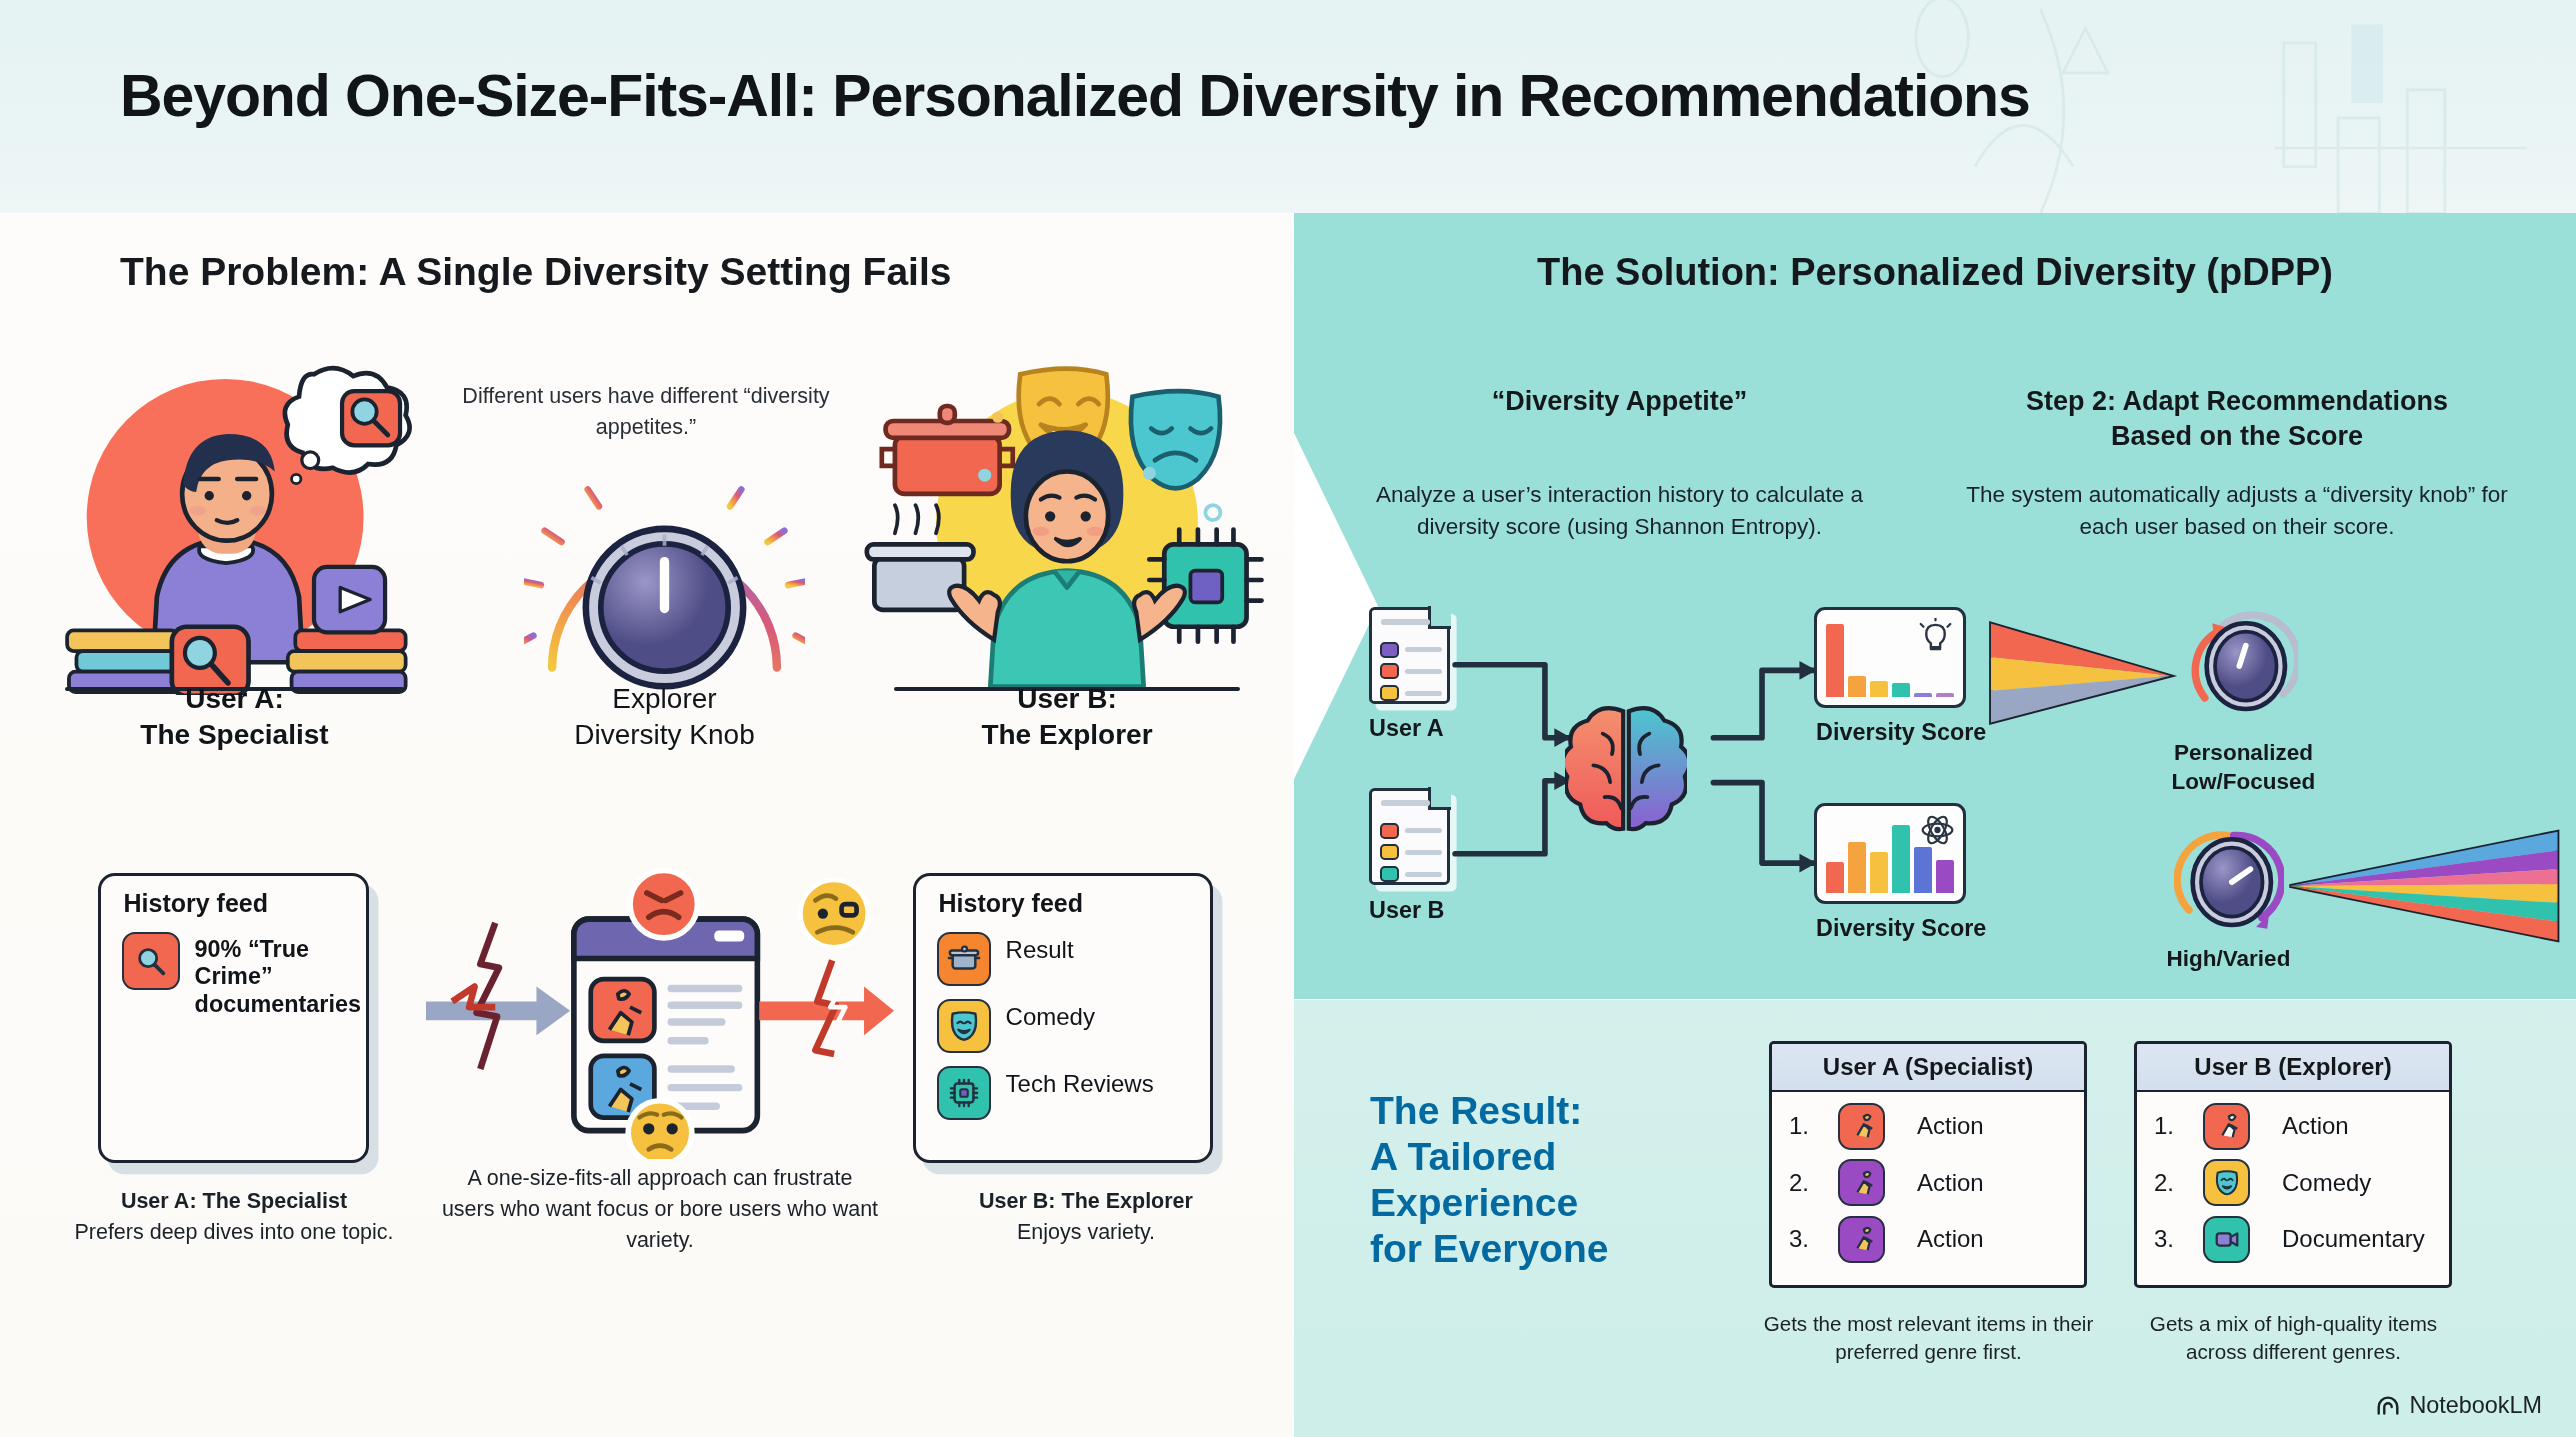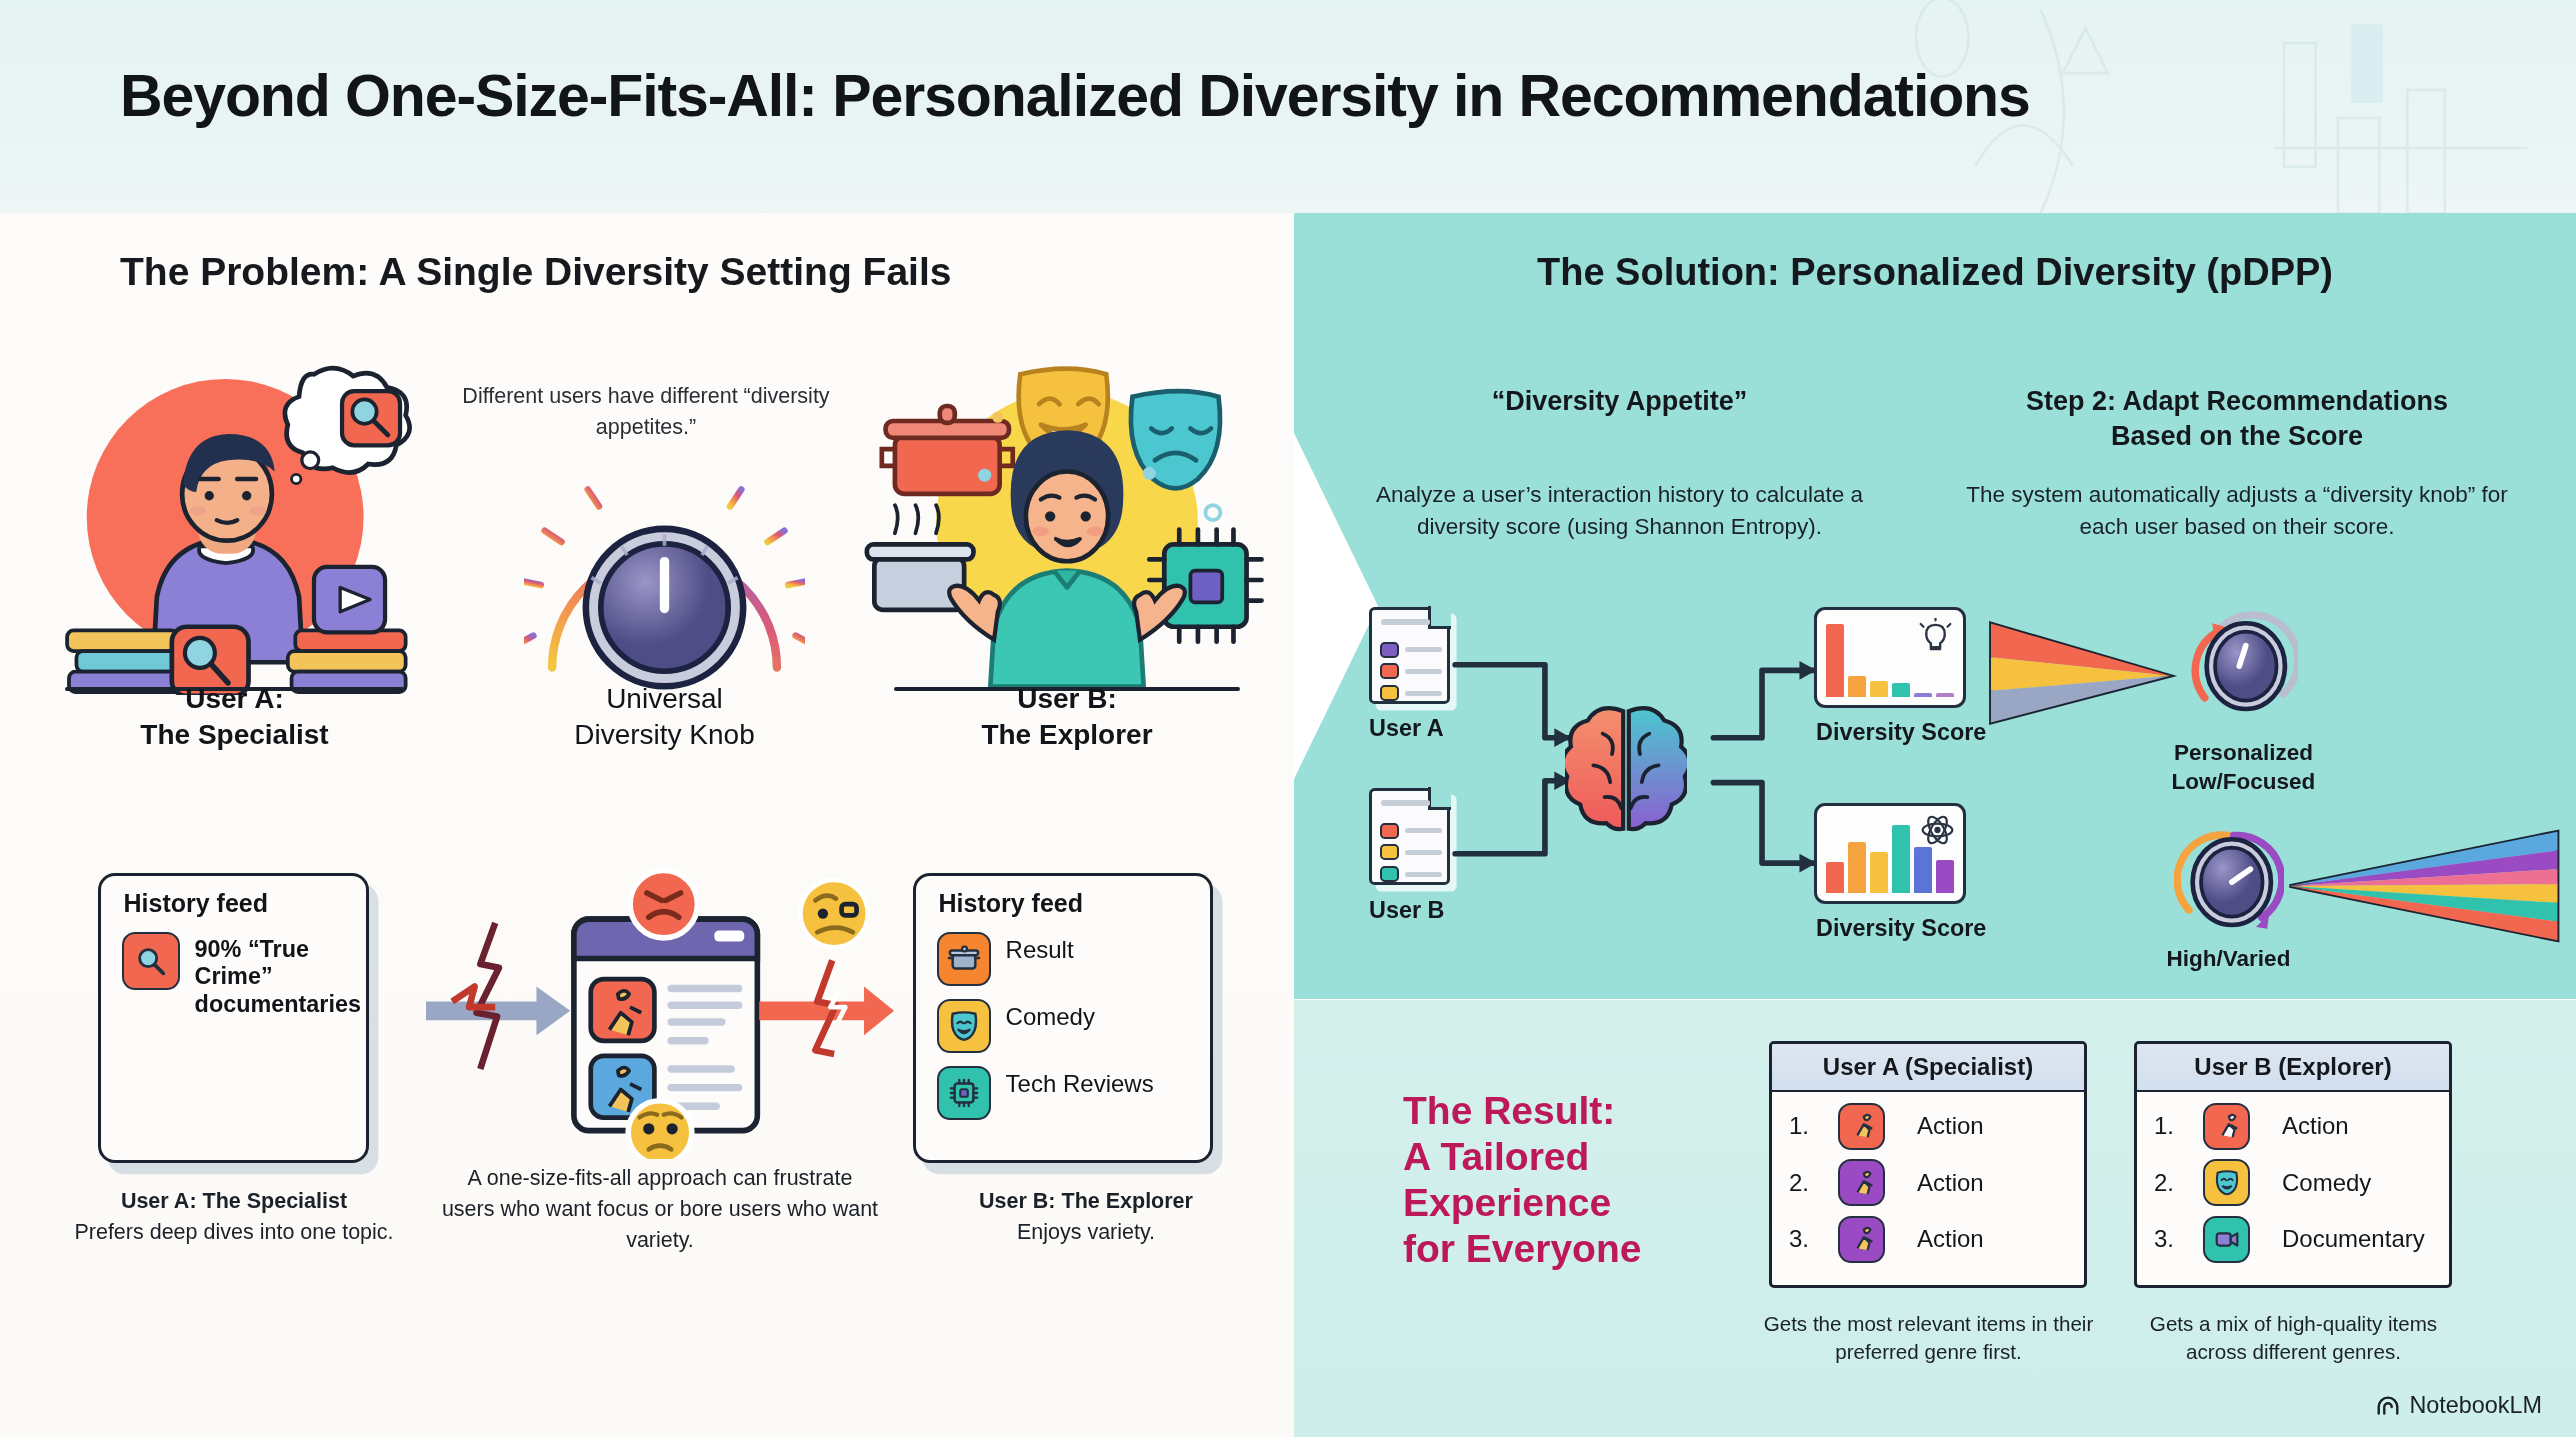--- a/index.html
+++ b/index.html
@@ -141,21 +141,21 @@
 
   
   .knob2 { position:absolute; width:101px; height:110px; }
   .fan { position:absolute; }
   .knob-lbl { position:absolute; text-align:center; font-size:22.5px; font-weight:700;
     line-height:1.28; color:#14181d; }
 
   
   .res-title {
     position:absolute; left:1370px; top:1088px; width:393px;
-    font-size:39px; font-weight:600; line-height:1.18; color:#be185d;margin-left:33px;
+    font-size:39px; font-weight:600; line-height:1.18; color:#0369a1;
   }
   .res-card {
     position:absolute; width:318px; background:#fdfcfa;
     border:3.7px solid #1b2330; border-radius:5px; overflow:hidden;
   }
   .resA { left:1769px; top:1041px; }
   .resB { left:2134px; top:1041px; }
   .res-card-head {
     background:linear-gradient(180deg,#dde6f2 0%,#d3dfee 100%);
     border-bottom:2.8px solid #1b2330;
@@ -350,21 +350,21 @@
         <circle cx="376" cy="160" r="8" fill="none" stroke="#8fd4e0" stroke-width="4"></circle>
       </svg>
       <div class="base-line"></div>
     </div>
 
     <div class="cap capA">
       <div>User A:</div>
       <div>The Specialist</div>
     </div>
     <div class="cap capKnob">
-      <div>Universal</div>
+      <div>Explorer</div>
       <div>Diversity Knob</div>
     </div>
     <div class="cap capB">
       <div>User B:</div>
       <div>The Explorer</div>
     </div>
 
     <div class="hist-card histA">
       <div class="hist-title">History feed</div>
       <div class="hist-rows">

